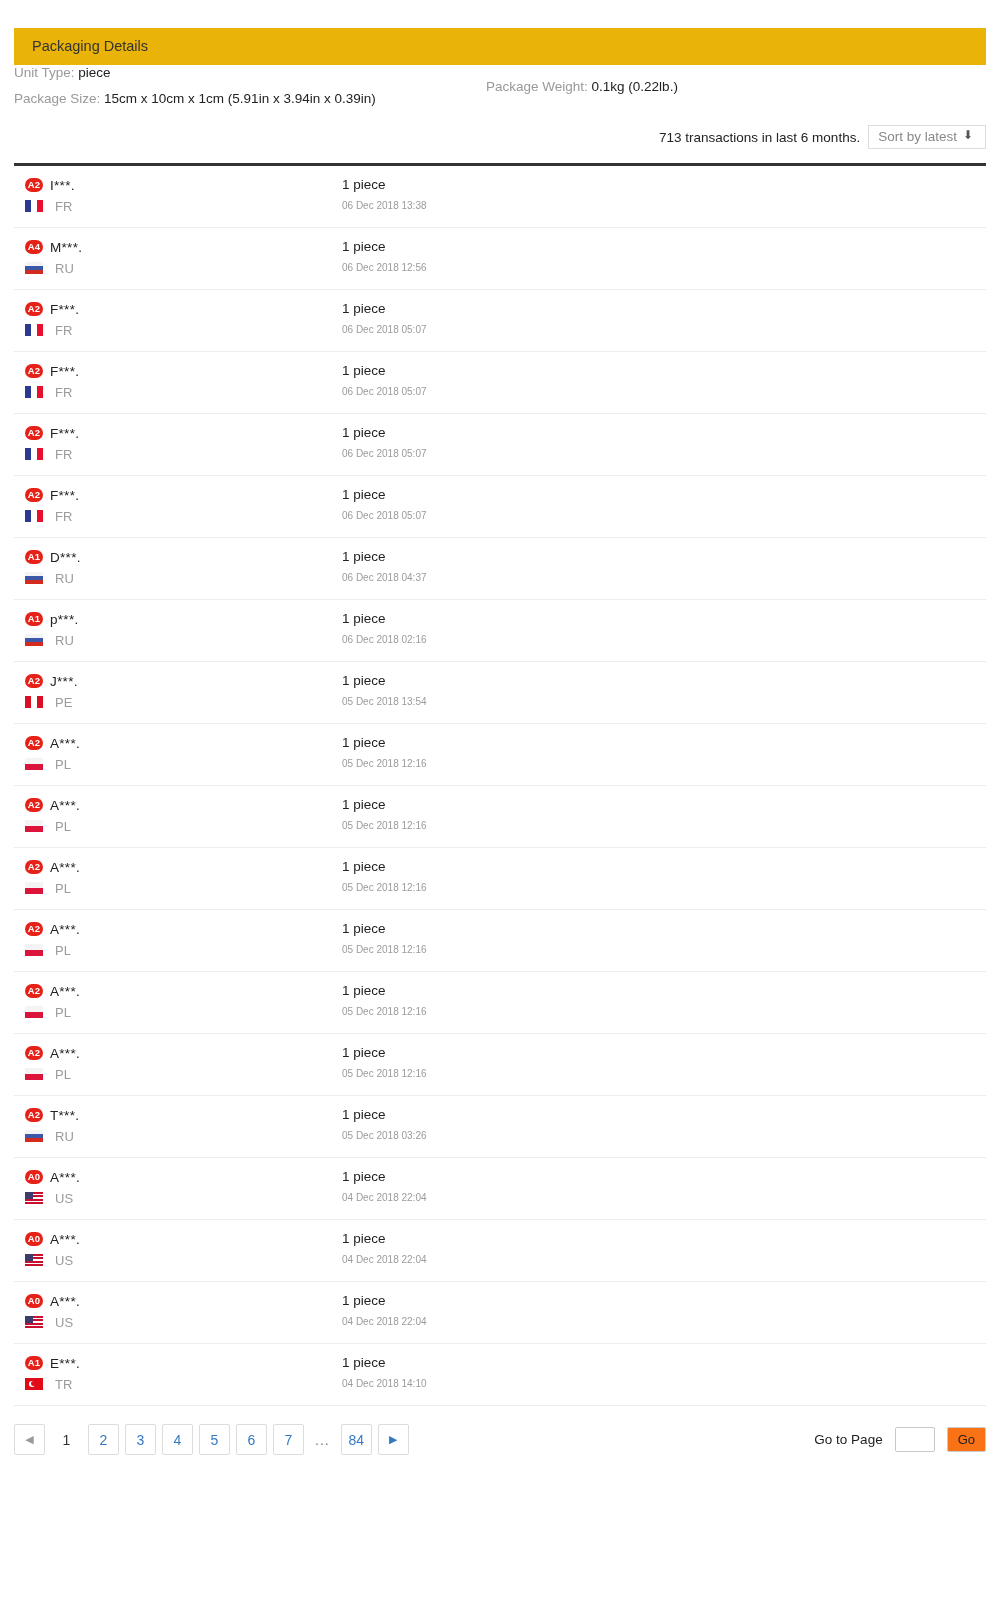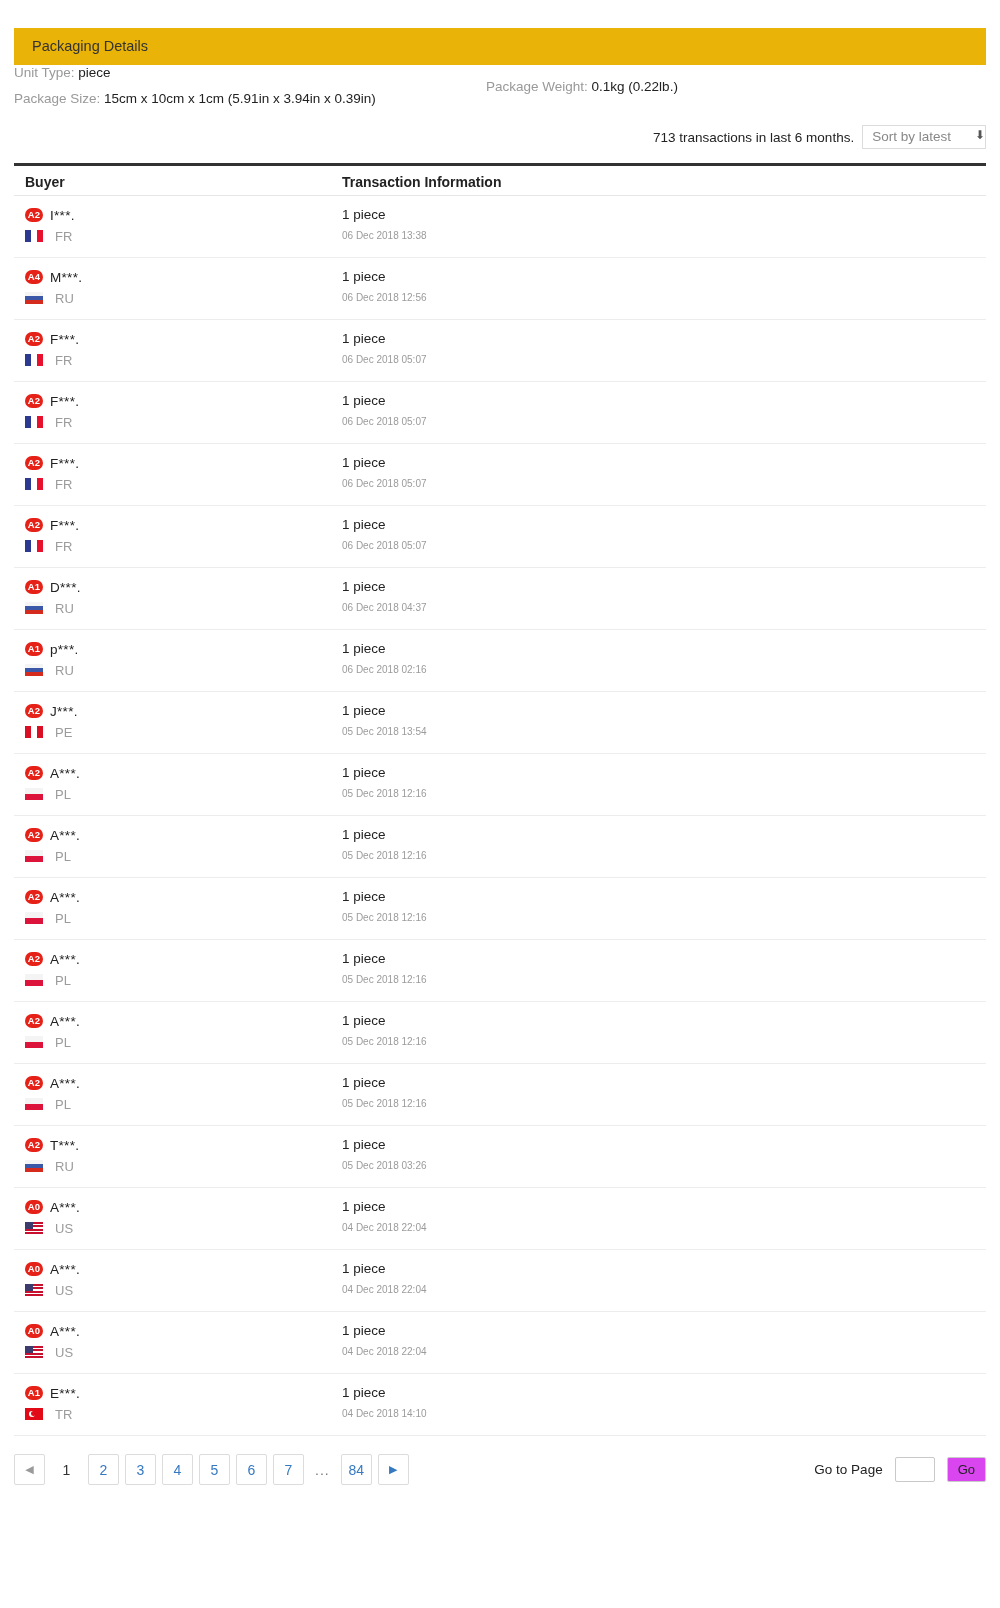--- a/index.html
+++ b/index.html
@@ -65,24 +65,24 @@
     display: flex;
     align-items: center;
     gap: 8px;
   }
   .th-count { font-size: 13.5px; color: #222; }
   .sort-btn {
     border: 1px solid #dcdcdc;
     background: #fff;
     color: #888;
     font-size: 13.5px;
-    padding: 3px 0 4px 9px;
+    padding: 3px 12px 4px 9px;
     display: inline-flex;
     align-items: flex-start;
-    gap: 24px;
+    gap: 6px;
     cursor: pointer;
     font-family: "Liberation Sans", sans-serif;
   }
   .sort-arrow { font-size: 12px; color: #555; line-height: 1; }
 
   
   .tx-table {
     margin: 0 14px;
     border-top: 3px solid #333;
   }
@@ -248,21 +248,21 @@
     border: 1px solid #c9c9c9;
     background: #fff;
     font-size: 13px;
     padding: 0 5px;
     font-family: "Liberation Sans", sans-serif;
     border-radius: 2px;
   }
   .goto-btn {
     height: 25px;
     border: 1px solid #c9c9c9;
-    background: #d946ef;
+    background: #f97316;
     font-size: 13px;
     color: #222;
     padding: 0 10px;
     cursor: pointer;
     font-family: "Liberation Sans", sans-serif;
     border-radius: 2px;
   }
 </style>
 </head>
 <body>
@@ -292,24 +292,20 @@
     <div class="th-right">
       <span class="th-count">713 transactions in last 6 months.</span>
       <button class="sort-btn">
         <span>Sort by latest</span>
         <span class="sort-arrow">⬇</span>
       </button>
     </div>
   </div>
 
   <div class="tx-table">
-    <div class="tx-head">
-      <div class="col-buyer">Buyer</div>
-      <div class="col-info">Transaction Information</div>
-    </div>
     <div id="rows-container">
         <div class="tx-row">
           <div class="col-buyer">
             <div class="buyer-top">
               <span class="lvl-badge">A2</span>
               <span class="buyer-name">I***.</span>
             </div>
             <div class="buyer-bot">
               <span class="flag flag-fr"></span>
               <span class="country-code">FR</span>

